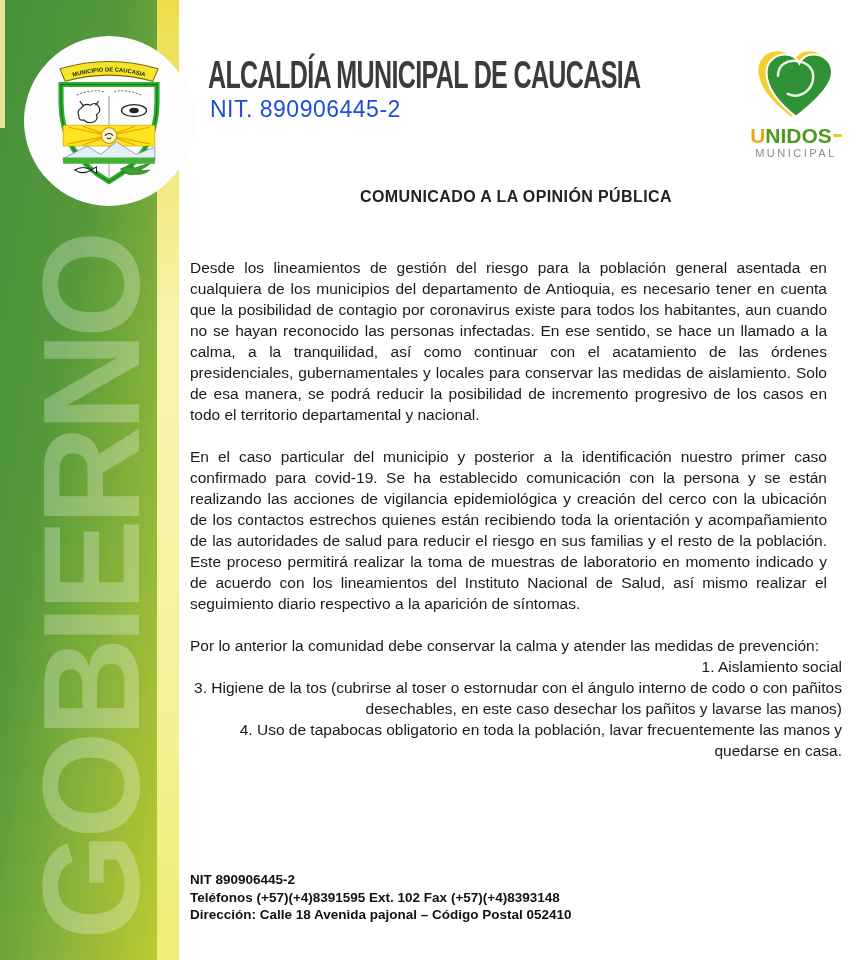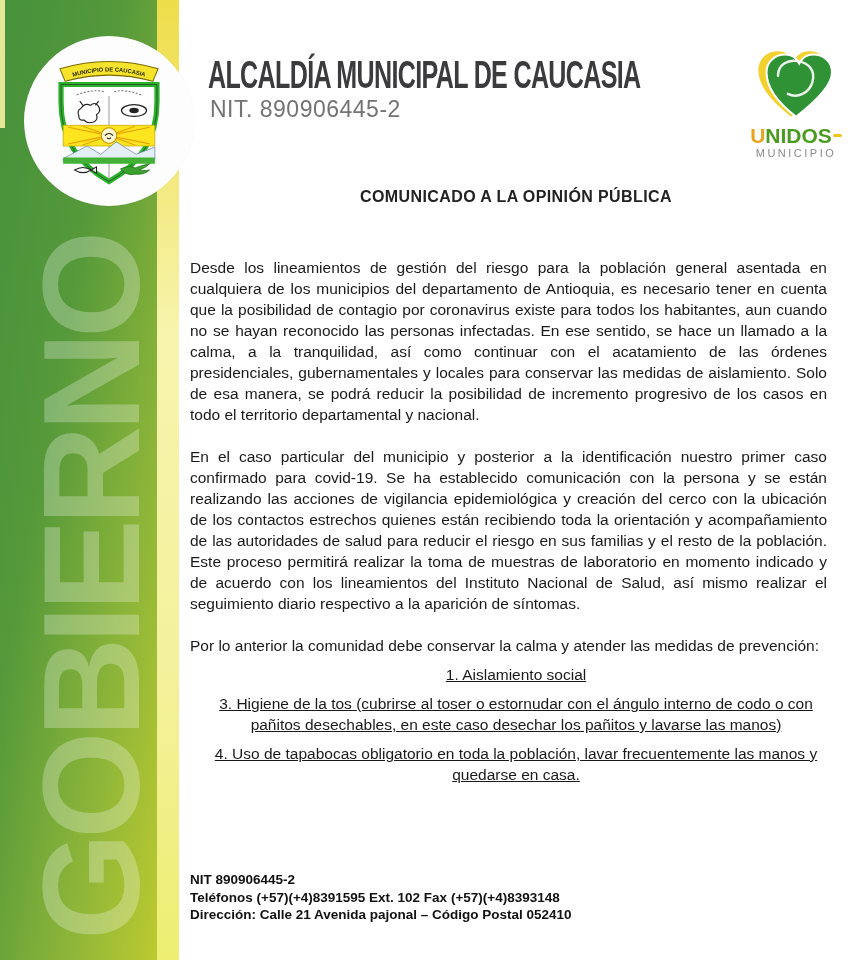--- a/index.html
+++ b/index.html
@@ -43,21 +43,21 @@
   
   .hdr-title{
     position:absolute;left:208px;top:55px;
     font-weight:900;font-size:38px;line-height:40px;
     letter-spacing:-1px;color:#3b3b3d;
     transform:scaleX(0.66);transform-origin:0 50%;
     white-space:nowrap;
   }
   .hdr-nit{
     position:absolute;left:210px;top:96px;
-    font-size:23px;color:#737373;letter-spacing:.5px;
+    font-size:23px;color:#1d4ed8;letter-spacing:.5px;
   }
   
   .brand{
     position:absolute;left:736px;top:48px;width:120px;
     text-align:center;
   }
   .brand .word{
     font-weight:900;font-size:21px;letter-spacing:0;
     line-height:20px;margin-top:2px;white-space:nowrap;
   }
@@ -73,21 +73,21 @@
   
   .doc{
     position:absolute;left:190px;top:186px;width:652px;
     color:#1a1a1a;font-size:15.5px;line-height:21px;
   }
   .doc-heading{
     text-align:center;font-weight:bold;font-size:16px;
     letter-spacing:.4px;color:#222;margin:0 0 50px 0;
   }
   .doc p{margin:0 15px 21px 0;text-align:justify;}
-  .doc .list-line{text-align:center;margin:8px;text-decoration:underline;}
+  .doc .list-line{text-align:right;margin:0;}
   
   .foot{
     position:absolute;left:190px;top:833px;width:560px;
     font-size:13.5px;line-height:17.5px;font-weight:bold;color:#111;margin-top:38px;
   }
   .foot a{
     color:#2c6fc4;font-size:12.5px;font-weight:400;
     text-decoration:underline;
   }
 </style>
@@ -164,32 +164,32 @@
 
   <div class="brand">
     <svg width="84" height="72" viewBox="0 0 100 88">
       <path d="M44,84 C16,62 4,44 4,27 C4,13 15,4 28,4 C38,4 44,10 47,17 C50,10 56,4 66,4 C79,4 90,13 90,27 C90,44 72,62 44,84 Z" fill="#f2d12e"></path>
       <path d="M50,84 C24,64 14,47 14,30 C14,16 25,8 37,8 C46,8 51,13 54,19 C57,13 62,8 71,8 C83,8 94,16 94,30 C94,46 76,64 50,84 Z" fill="#2f9235" stroke="#ffffff" stroke-width="2.5"></path>
       <path d="M28,34 C28,20 40,14 52,16 C66,18 74,28 70,42 C66,55 52,62 40,56" fill="none" stroke="#ffffff" stroke-width="3" stroke-linecap="round" opacity="0.9"></path>
     </svg>
     <div class="word">
       <span class="u">U</span><span class="rest">NIDOS</span><span class="dash"></span>
     </div>
-    <div class="sub">MUNICIPIO</div>
+    <div class="sub">MUNICIPAL</div>
   </div>
 
   <div class="doc">
     <div class="doc-heading">COMUNICADO A LA OPINIÓN PÚBLICA</div>
     <p>Desde los lineamientos de gestión del riesgo para la población general asentada en cualquiera de los municipios del departamento de Antioquia, es necesario tener en cuenta que la posibilidad de contagio por coronavirus existe para todos los habitantes, aun cuando no se hayan reconocido las personas infectadas. En ese sentido, se hace un llamado a la calma, a la tranquilidad, así como continuar con el acatamiento de las órdenes presidenciales, gubernamentales y locales para conservar las medidas de aislamiento. Solo de esa manera, se podrá reducir la posibilidad de incremento progresivo de los casos en todo el territorio departamental y nacional.</p>
     <p>En el caso particular del municipio y posterior a la identificación nuestro primer caso confirmado para covid-19. Se ha establecido comunicación con la persona y se están realizando las acciones de vigilancia epidemiológica y creación del cerco con la ubicación de los contactos estrechos quienes están recibiendo toda la orientación y acompañamiento de las autoridades de salud para reducir el riesgo en sus familias y el resto de la población. Este proceso permitirá realizar la toma de muestras de laboratorio en momento indicado y de acuerdo con los lineamientos del Instituto Nacional de Salud, así mismo realizar el seguimiento diario respectivo a la aparición de síntomas.</p>
     <p style="margin-bottom:0">Por lo anterior la comunidad debe conservar la calma  y atender las medidas de prevención:</p>
     <div class="list-line">1. Aislamiento social</div>
     <div class="list-line">3. Higiene de la tos (cubrirse al toser o estornudar con el ángulo interno de codo o con pañitos desechables, en este caso desechar los pañitos y lavarse las manos)</div>
     <div class="list-line">4. Uso de tapabocas obligatorio en toda la población, lavar frecuentemente las manos y quedarse en casa.</div>
   </div>
 
   <div class="foot">
     <div>NIT 890906445-2</div>
     <div>Teléfonos (+57)(+4)8391595 Ext. 102 Fax (+57)(+4)8393148</div>
-    <div>Dirección: Calle 21 Avenida pajonal – Código Postal 052410</div>
+    <div>Dirección: Calle 18 Avenida pajonal – Código Postal 052410</div>
   </div>
 
 </div>
 
 </body></html>

